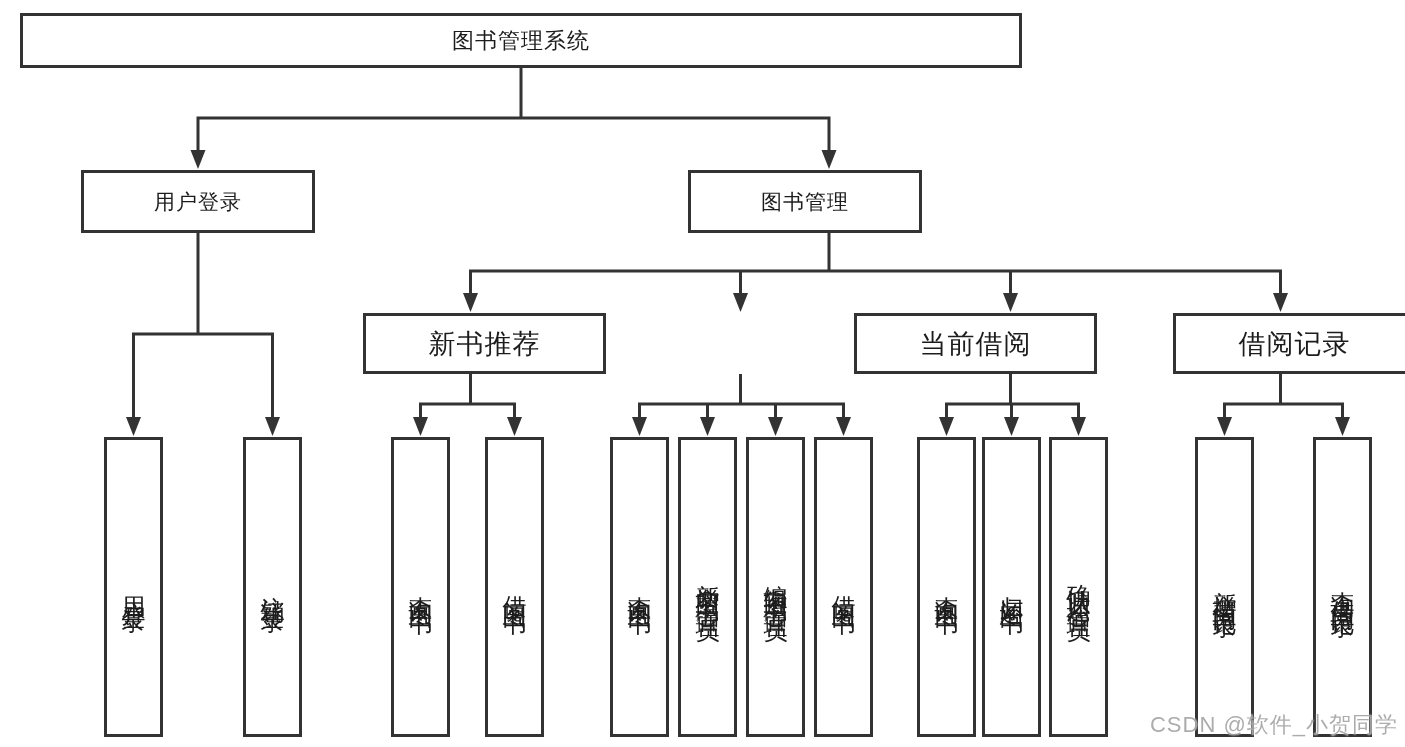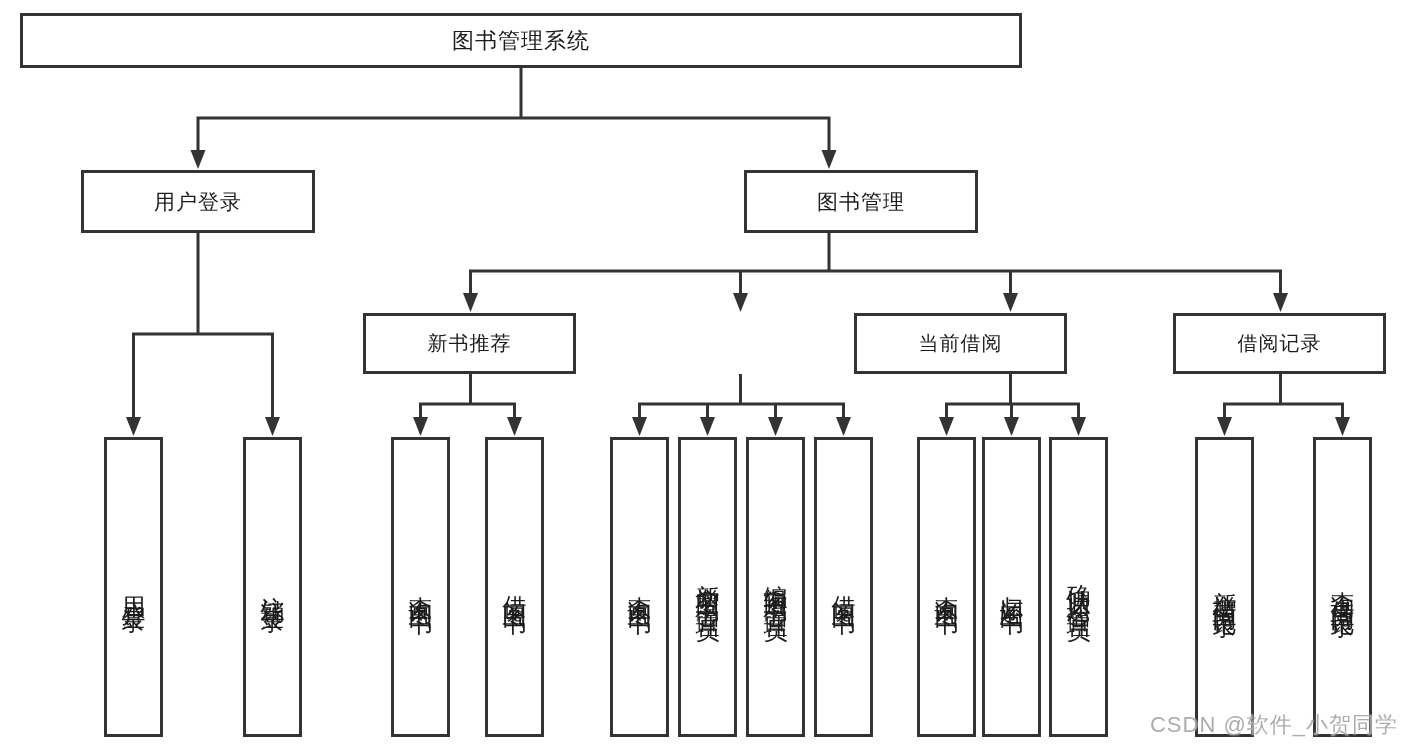--- a/index.html
+++ b/index.html
@@ -47,22 +47,22 @@
     left: 20px; top: 13px; width: 1002px; height: 55px;
     font-size: 22px;
     letter-spacing: 1px;
   }
   .l2-box {
     top: 170px; width: 234px; height: 63px;
     font-size: 21px;
     letter-spacing: 1px;
   }
   .l3-box {
-    top: 313px; width: 213px; height: 61px;
-    font-size: 20px;
+    top: 313px; width: 243px; height: 61px;
+    font-size: 27px;
     letter-spacing: 1px;
   }
   .vbox {
     top: 437px; width: 59px; height: 300px;
     writing-mode: vertical-rl;
     text-orientation: mixed;
     font-size: 24px;
     letter-spacing: 5px;
     line-height: 1;
   }
@@ -137,21 +137,21 @@
       <polygon class="ah" points="1004,417 1019,417 1011.5,436"></polygon>
       <polygon class="ah" points="1071,417 1086,417 1078.5,436"></polygon>
       <polygon class="ah" points="1217,417 1232,417 1224.5,436"></polygon>
       <polygon class="ah" points="1335,417 1350,417 1342.5,436"></polygon>
     </g>
   </svg>
 
   <div class="box root-box">图书管理系统</div>
 
   <div class="box l2-box" style="left:81px">用户登录</div>
-  <div class="box l2-box" style="left:744px">图书管理</div>
+  <div class="box l2-box" style="left:688px">图书管理</div>
 
   <div class="box l3-box" style="left:363px">新书推荐</div>
   <div class="box l3-box" style="left:854px">当前借阅</div>
   <div class="box l3-box" style="left:1173px">借阅记录</div>
 
   <div class="box vbox" style="left:104px">用户登录</div>
   <div class="box vbox" style="left:243px">注销登录</div>
 
   <div class="box vbox" style="left:391px">查询图书</div>
   <div class="box vbox" style="left:485px">借阅图书</div>

